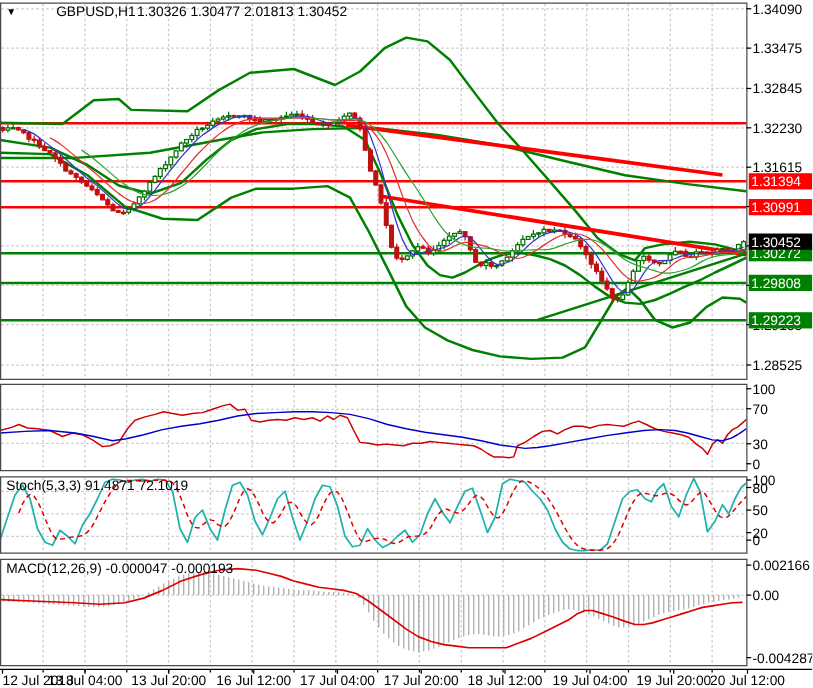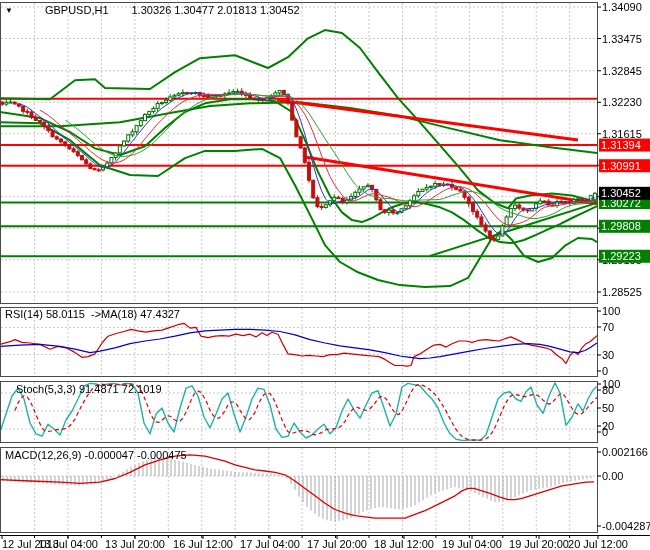--- a/index.html
+++ b/index.html
@@ -2,21 +2,21 @@
 <html><head>
 <meta charset="utf-8">
 <style>
   html,body{margin:0;padding:0;background:#fff;}
   .terminal{position:relative;width:650px;height:550px;background:#ffffff;overflow:hidden;
     font-family:"Liberation Sans","DejaVu Sans",sans-serif;font-size:11px;color:#000;}
   #chart{position:absolute;left:0;top:0;}
   .overlay{position:absolute;white-space:pre;pointer-events:none;color:#000;}
   .hdr{left:5px;top:4px;}
   .hdr .tri{font-size:8px;vertical-align:1px;margin-right:4px;}
-  .hdr .sym{margin-right:23px;padding-left:28px;}
+  .hdr .sym{margin-right:1px;padding-left:28px;}
   svg text{font-family:"Liberation Sans","DejaVu Sans",sans-serif;font-size:11px;fill:#000;}
 </style>
 </head>
 <body>
 
 <div class="terminal">
   <svg id="chart" width="650" height="550">
       <rect x="0" y="0" width="650" height="550" fill="#ffffff"></rect>
       <line x1="34.5" y1="3" x2="34.5" y2="302" stroke="#c9c9c9" stroke-width="1" stroke-dasharray="2 2"></line>
       <line x1="34.5" y1="308" x2="34.5" y2="375" stroke="#c9c9c9" stroke-width="1" stroke-dasharray="2 2"></line>
@@ -648,16 +648,15 @@
       <line x1="404" y1="535.5" x2="404" y2="539" stroke="#000"></line>
       <text x="404" y="548" text-anchor="middle">18 Jul 12:00</text>
       <line x1="472" y1="535.5" x2="472" y2="539" stroke="#000"></line>
       <text x="472" y="548" text-anchor="middle">19 Jul 04:00</text>
       <line x1="539" y1="535.5" x2="539" y2="539" stroke="#000"></line>
       <text x="539" y="548" text-anchor="middle">19 Jul 20:00</text>
       <line x1="598" y1="535.5" x2="598" y2="539" stroke="#000"></line>
       <text x="598" y="548" text-anchor="middle">20 Jul 12:00</text>
     </svg>
   <div class="overlay hdr"><span class="tri">▼</span><span class="sym">GBPUSD,H1</span><span>1.30326 1.30477 2.01813 1.30452</span></div>
-  <div class="overlay" style="left:5px;top:308px;">RSI(14) 58.0115  -&gt;MA(18) 47.4327</div>
-  <div class="overlay" style="left:16px;top:383px;">Stoch(5,3,3) 91.4871 72.1019</div>
-  <div class="overlay" style="left:5px;top:449px;">MACD(12,26,9) -0.000047 -0.000475</div>
+  <div class="overlay" style="left:5px;top:383px;">Stoch(5,3,3) 91.4871 72.1019</div>
+  <div class="overlay" style="left:5px;top:449px;">MACD(12,26,9) -0.000047 -0.000193</div>
 </div>
 
 </body></html>

